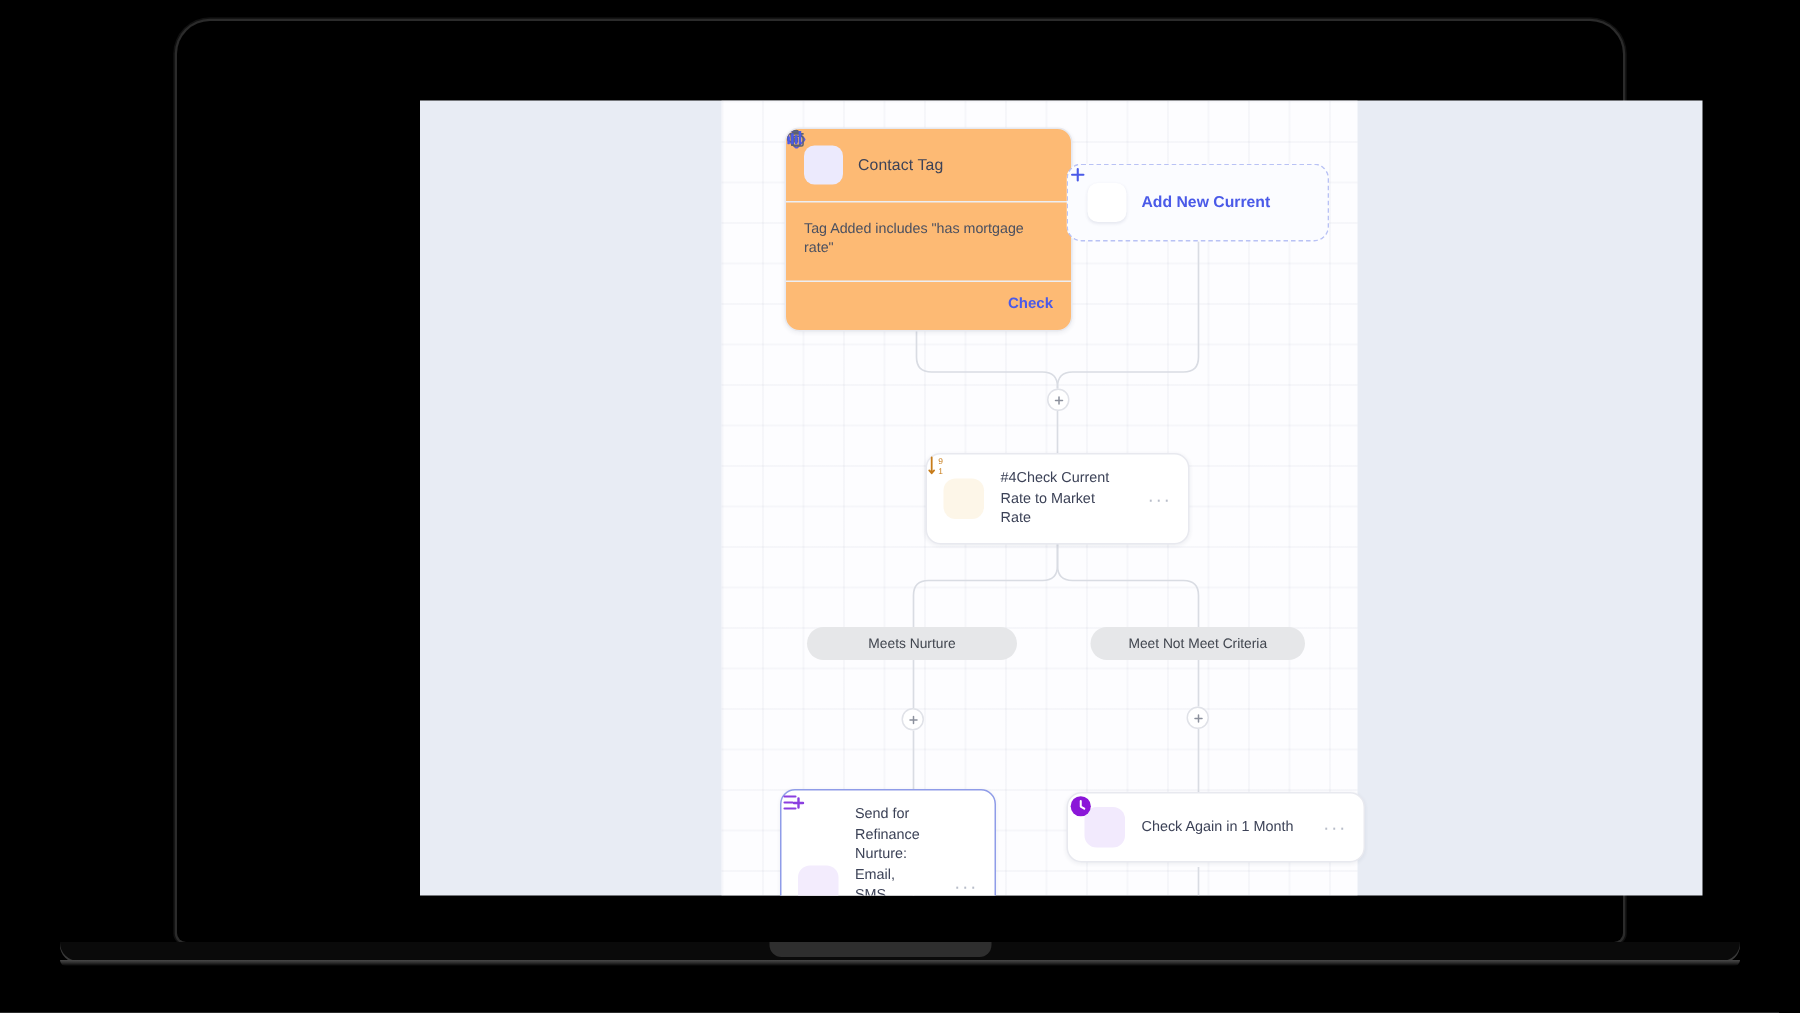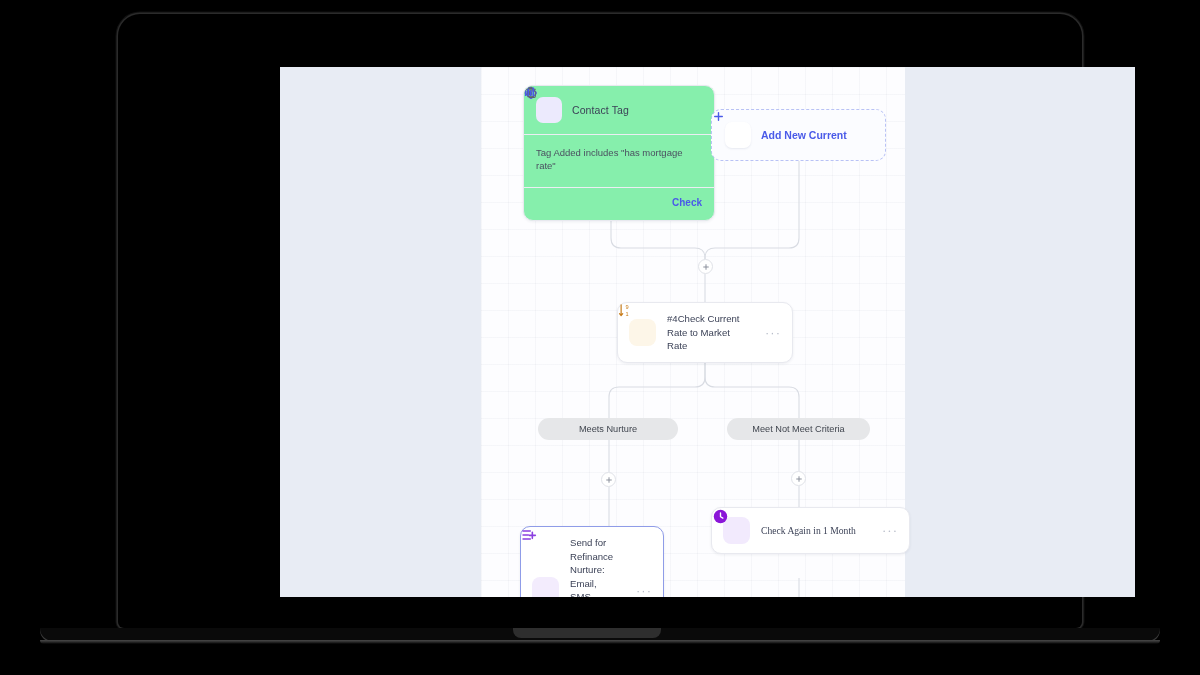--- a/index.html
+++ b/index.html
@@ -68,21 +68,21 @@
 
   
   .flow { position: absolute; inset: 0; }
   .flow svg { position: absolute; left: 0; top: 0; overflow: visible; }
 
   .node { position: absolute; }
 
   
   .card-trigger {
     left: 243px; top: 18px; width: 192px;
-    background: #86efac;
+    background: #fdba74;
     border: 1px solid #e8e9ef;
     border-radius: 10px;
     box-shadow: 0 1px 3px rgba(30,40,70,.07);
     overflow: hidden;
   }
   .ct-head { display: flex; align-items: center; gap: 10px; padding: 11px 12px 11px 12px; }
   .ct-iconbox {
     width: 26px; height: 26px; border-radius: 7px;
     background: #eceafd; display: flex; align-items: center; justify-content: center;
     flex: 0 0 auto;
@@ -132,21 +132,21 @@
     flex: 0 0 auto;
   }
   .ca-icon-amber { background: #fdf6e8; }
   .ca-icon-violet { background: #f2eafd; }
   .ca-icon-plain { background: #f3ecfd; }
   .ca-label { flex: 1 1 auto; font-size: 9.6px; color: #3c4257; line-height: 1.42; }
   .ca-dots { flex: 0 0 auto; color: #b8bdc9; font-size: 13px; letter-spacing: 1px; line-height: 1; padding-left: 4px; cursor: pointer; }
 
   .card-check { left: 337px; top: 235px; width: 176px; }
   .card-refi  { left: 240px; top: 459px; width: 144px; }
-  .card-month { left: 431px; top: 440px; width: 199px; font-family: Liberation Serif, serif; }
+  .card-month { left: 431px; top: 461px; width: 199px; }
 
   
   .pill {
     position: absolute;
     height: 22px; border-radius: 11px;
     background: #e6e7e9;
     display: flex; align-items: center; justify-content: center;
     font-size: 9.2px; color: #41464f;
     padding: 0 14px;
   }

